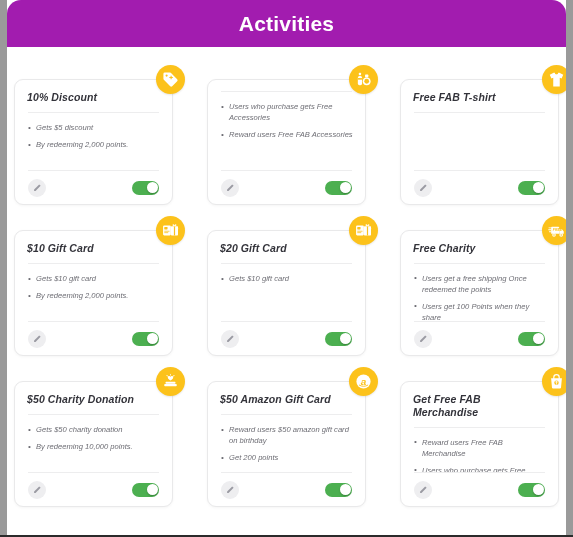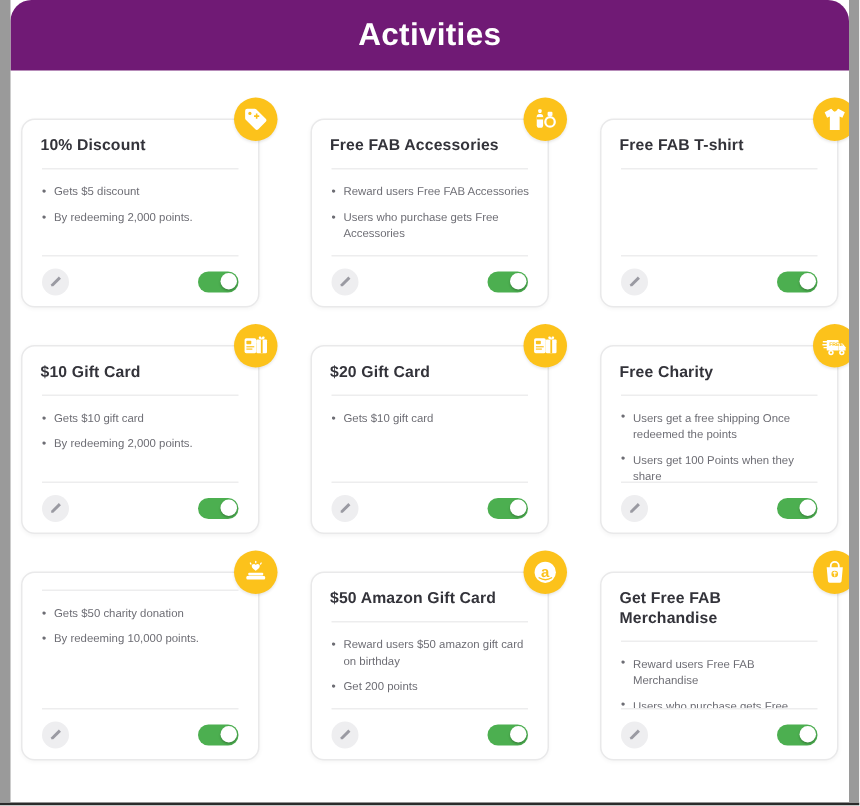--- a/index.html
+++ b/index.html
@@ -34,21 +34,21 @@
   }
   .gutter-left { left: 0; }
   .gutter-right { right: 0; }
 
   .header {
     position: absolute;
     left: 7px;
     right: 7px;
     top: 0;
     height: 47px;
-    background: #701a75;
+    background: #a21caf;
     border-radius: 14px 14px 0 0;
     display: flex;
     align-items: center;
     justify-content: center;
     z-index: 2;
   }
   .header-title {
     color: #ffffff;
     font-size: 21px;
     font-weight: bold;
@@ -61,20 +61,21 @@
     top: 47px;
     right: 0;
     bottom: 0;
     padding: 18px 14px 0 14px;
     box-sizing: border-box;
     display: grid;
     grid-template-columns: repeat(3, 1fr);
     column-gap: 34px;
     row-gap: 11px;
     align-content: start;
+    font-style: italic;
   }
 
   .card-wrap {
     position: relative;
     padding-top: 14px;
   }
   .card {
     position: relative;
     background: #ffffff;
     border: 1px solid #e9e9ea;
@@ -223,26 +224,25 @@
         <div class="badge">
           <svg width="17" height="17" viewBox="0 0 24 24">
             <path fill="#fff" d="M21.4 11.6 12.4 2.6A2 2 0 0 0 11 2H4a2 2 0 0 0-2 2v7c0 .5.2 1 .6 1.4l9 9a2 2 0 0 0 2.8 0l7-7a2 2 0 0 0 0-2.8z"></path>
             <path fill="#fcc21b" d="M12.1 6.6h1.5v1.7h1.7v1.5h-1.7v1.7h-1.5V9.8h-1.7V8.3h1.7z"></path>
             <circle cx="6.5" cy="6.5" r="1.5" fill="#fcc21b"></circle>
           </svg>
         </div>
       </div>
       <div class="card-wrap">
         <div class="card">
-          <div class="card-title">Free FAB Accessories</div>
-          <div class="card-divider"></div>
-          <div class="card-body">
-            <ul class="bullet-list">
+          <div class="card-divider"></div>
+          <div class="card-body">
+            <ul class="bullet-list">
+              <li class="bullet-item">Users who purchase gets Free Accessories</li>
               <li class="bullet-item">Reward users Free FAB Accessories</li>
-              <li class="bullet-item">Users who purchase gets Free Accessories</li>
             </ul>
           </div>
           <div class="card-footer">
             <button class="edit-button">
               <span>
                 <svg width="9" height="9" viewBox="0 0 24 24">
                   <path fill="#9a9aa2" d="M3 17.3 16.6 3.7l3.7 3.7L6.7 21H3z"></path>
                 </svg>
               </span>
             </button>
@@ -394,20 +394,21 @@
             <circle cx="8" cy="17.4" r="2.4" fill="#fff"></circle>
             <circle cx="8" cy="17.4" r="1" fill="#fcc21b"></circle>
             <circle cx="17.6" cy="17.4" r="2.4" fill="#fff"></circle>
             <circle cx="17.6" cy="17.4" r="1" fill="#fcc21b"></circle>
             <text x="6.4" y="11.9" font-size="4.6" font-family="Liberation Sans, sans-serif" font-weight="bold" fill="#fcc21b">FREE</text>
           </svg>
         </div>
       </div>
       <div class="card-wrap">
         <div class="card">
+          <div class="card-title">$50 Charity Donation</div>
           <div class="card-divider"></div>
           <div class="card-body">
             <ul class="bullet-list">
               <li class="bullet-item">Gets $50 charity donation</li>
               <li class="bullet-item">By redeeming 10,000 points.</li>
             </ul>
           </div>
           <div class="card-footer">
             <button class="edit-button">
               <span>

